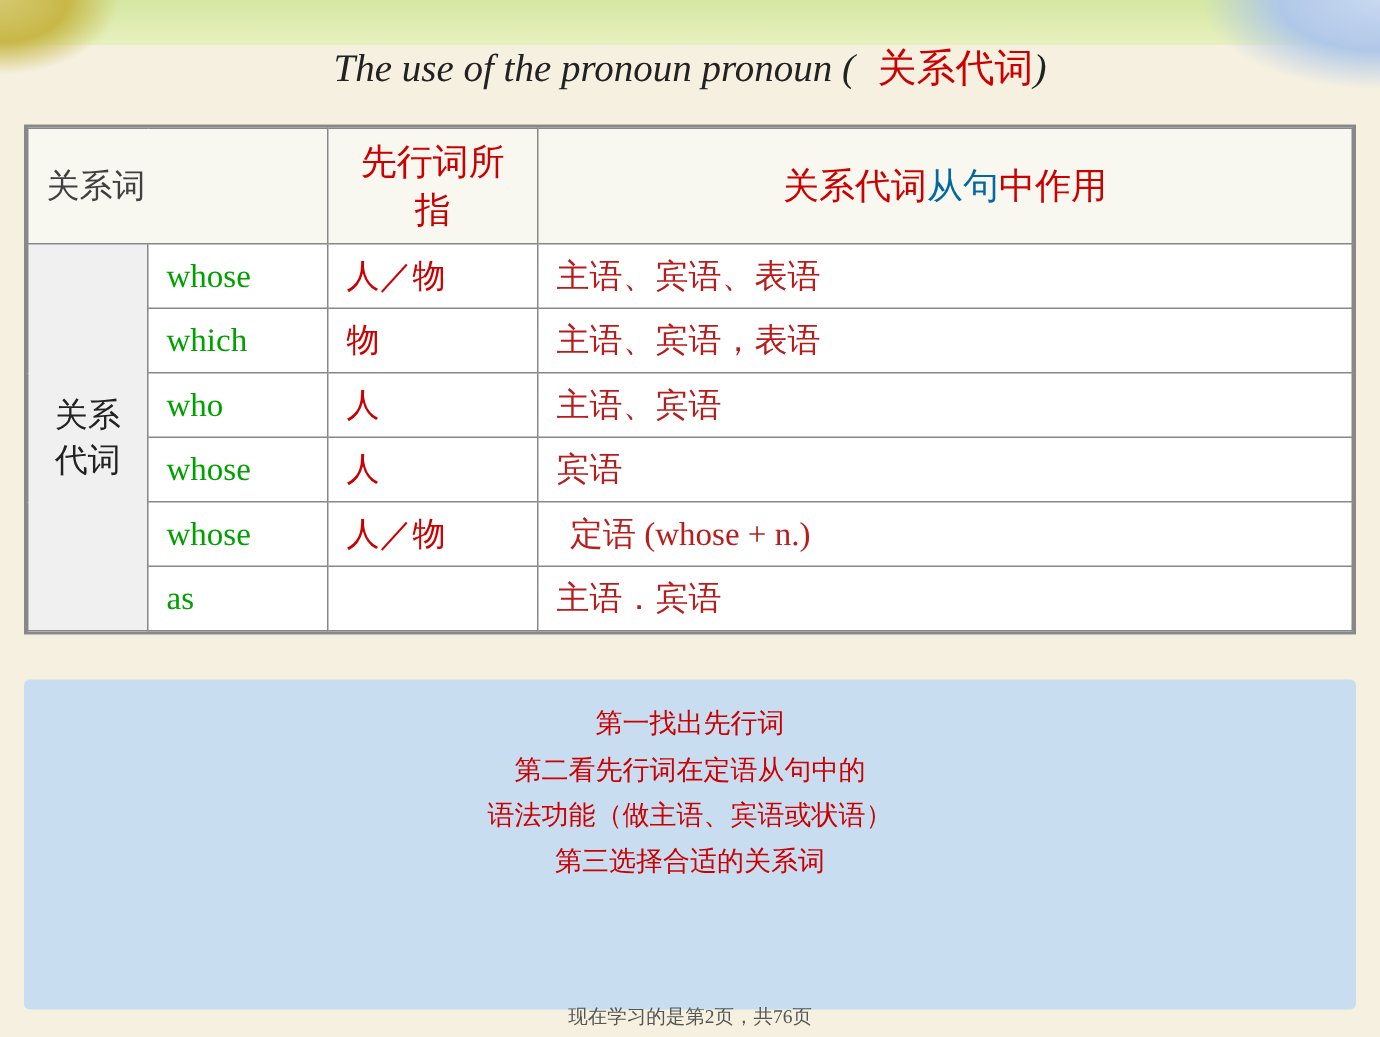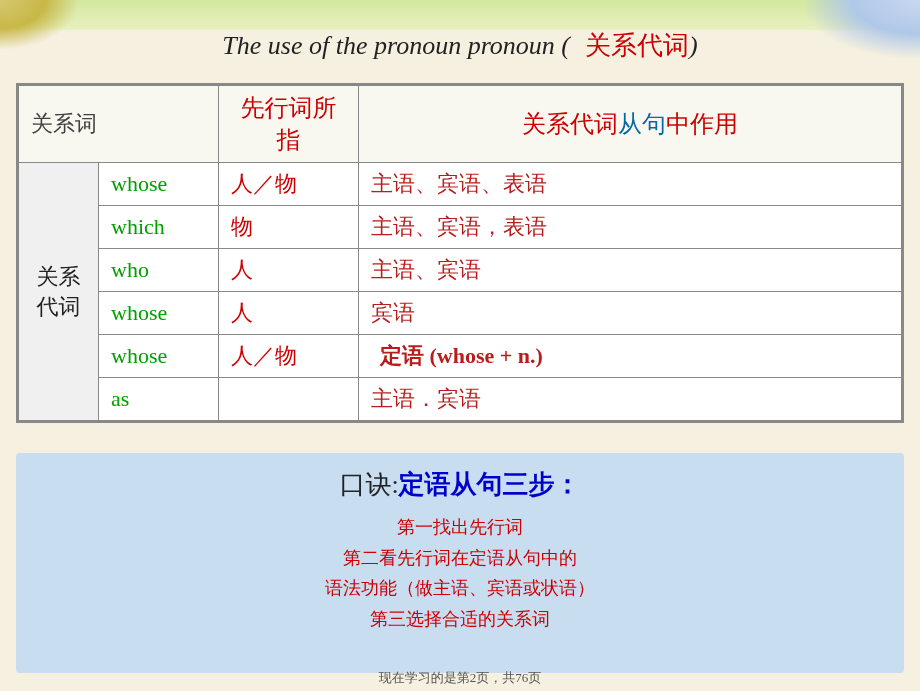--- a/index.html
+++ b/index.html
@@ -216,35 +216,32 @@
         <td class="cell-function">主语、宾语</td>
       </tr>
       <tr>
         <td class="cell-pronoun">whose</td>
         <td class="cell-antecedent">人</td>
         <td class="cell-function">宾语</td>
       </tr>
       <tr>
         <td class="cell-pronoun">whose</td>
         <td class="cell-antecedent">人／物</td>
-        <td class="cell-function" style="font-weight:bold;padding-left:21px;">定语 (whose + n.)</td>
+        <td class="cell-function" style="font-weight:normal;padding-left:21px;">定语 (whose + n.)</td>
       </tr>
       <tr>
         <td class="cell-pronoun">as</td>
         <td class="cell-antecedent"></td>
         <td class="cell-function">主语．宾语</td>
       </tr>
     </tbody>
   </table>
 </div>
 
 <div class="bottom-section">
-  <div class="kousu-title">
-    <span class="label">口诀:</span><span class="content">定语从句三步：</span>
-  </div>
   <div class="steps">
     <div>第一找出先行词</div>
     <div>第二看先行词在定语从句中的</div>
     <div>语法功能（做主语、宾语或状语）</div>
     <div>第三选择合适的关系词</div>
   </div>
 </div>
 
 <div class="page-info">
   <span>现在学习的是第2页，共76页</span>

